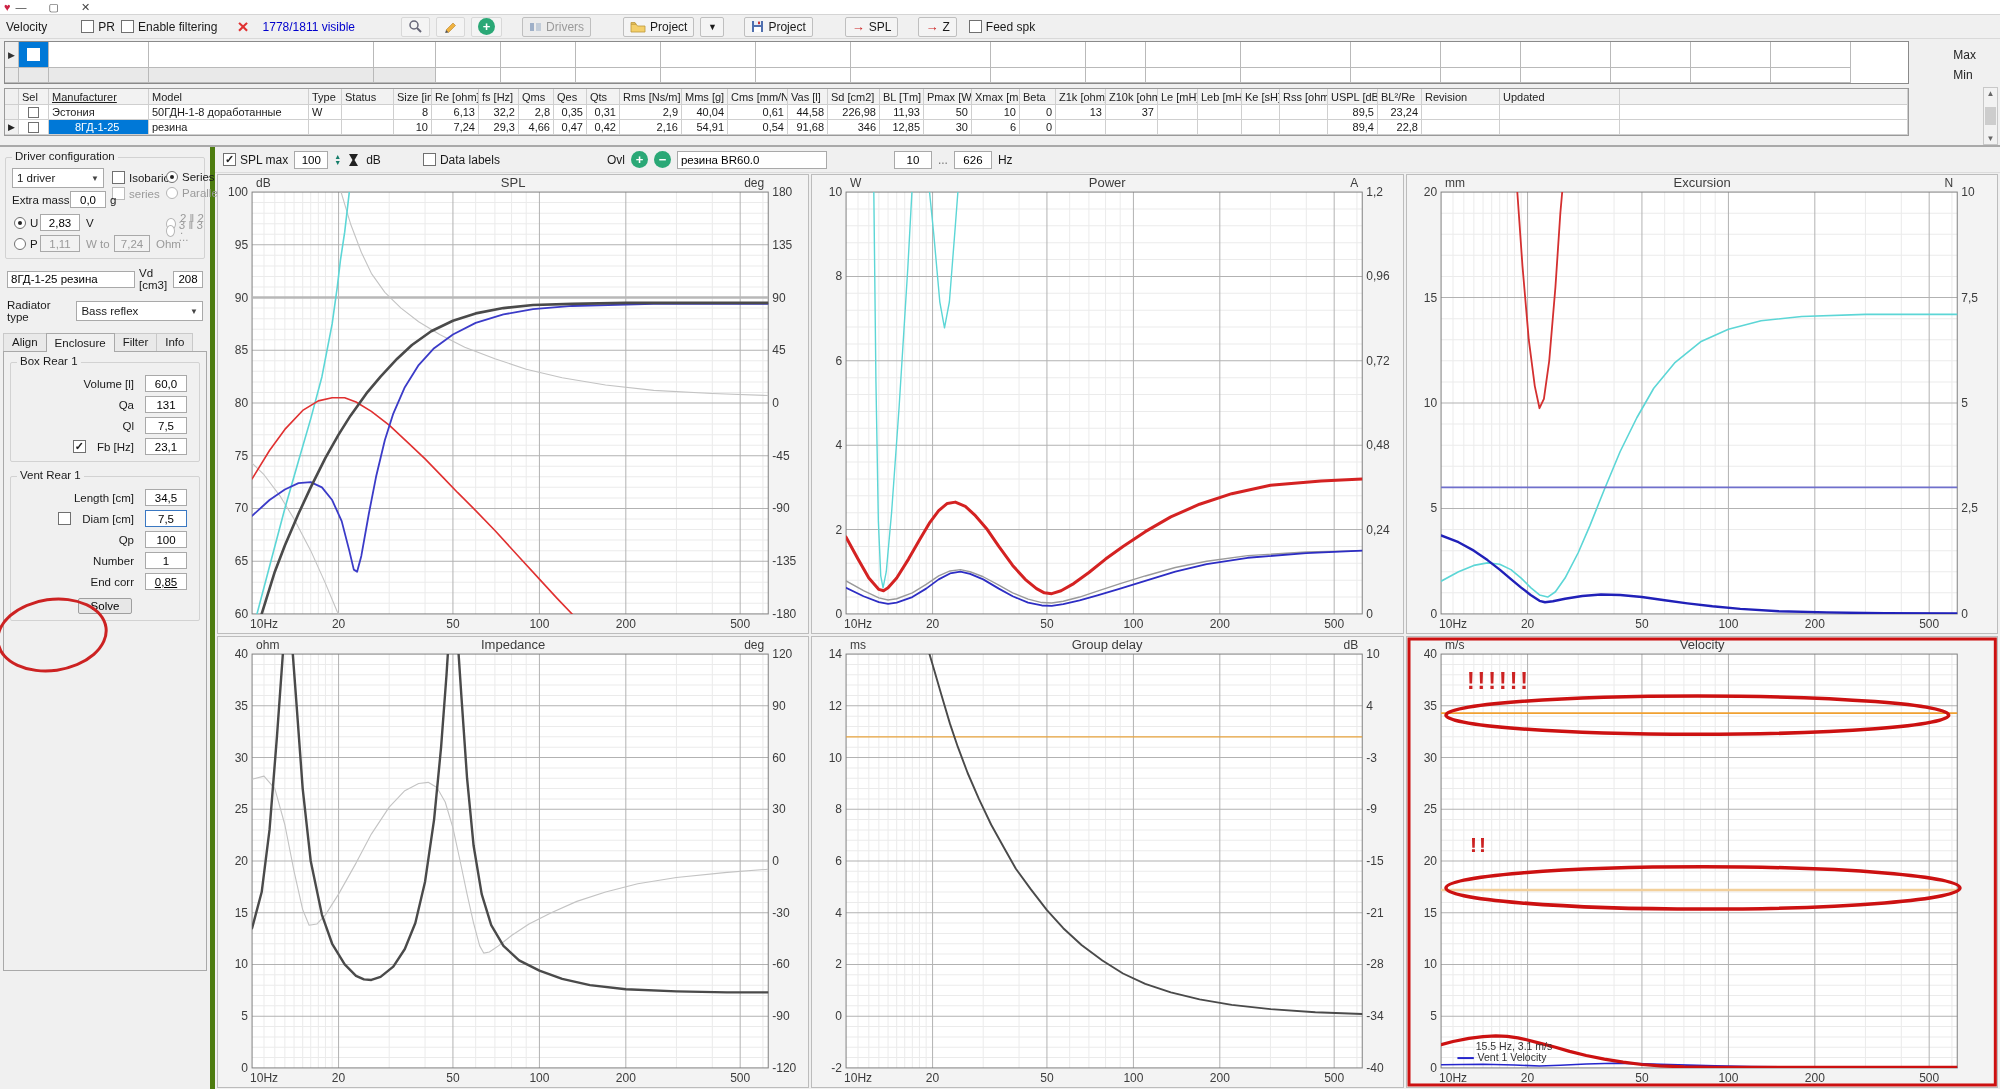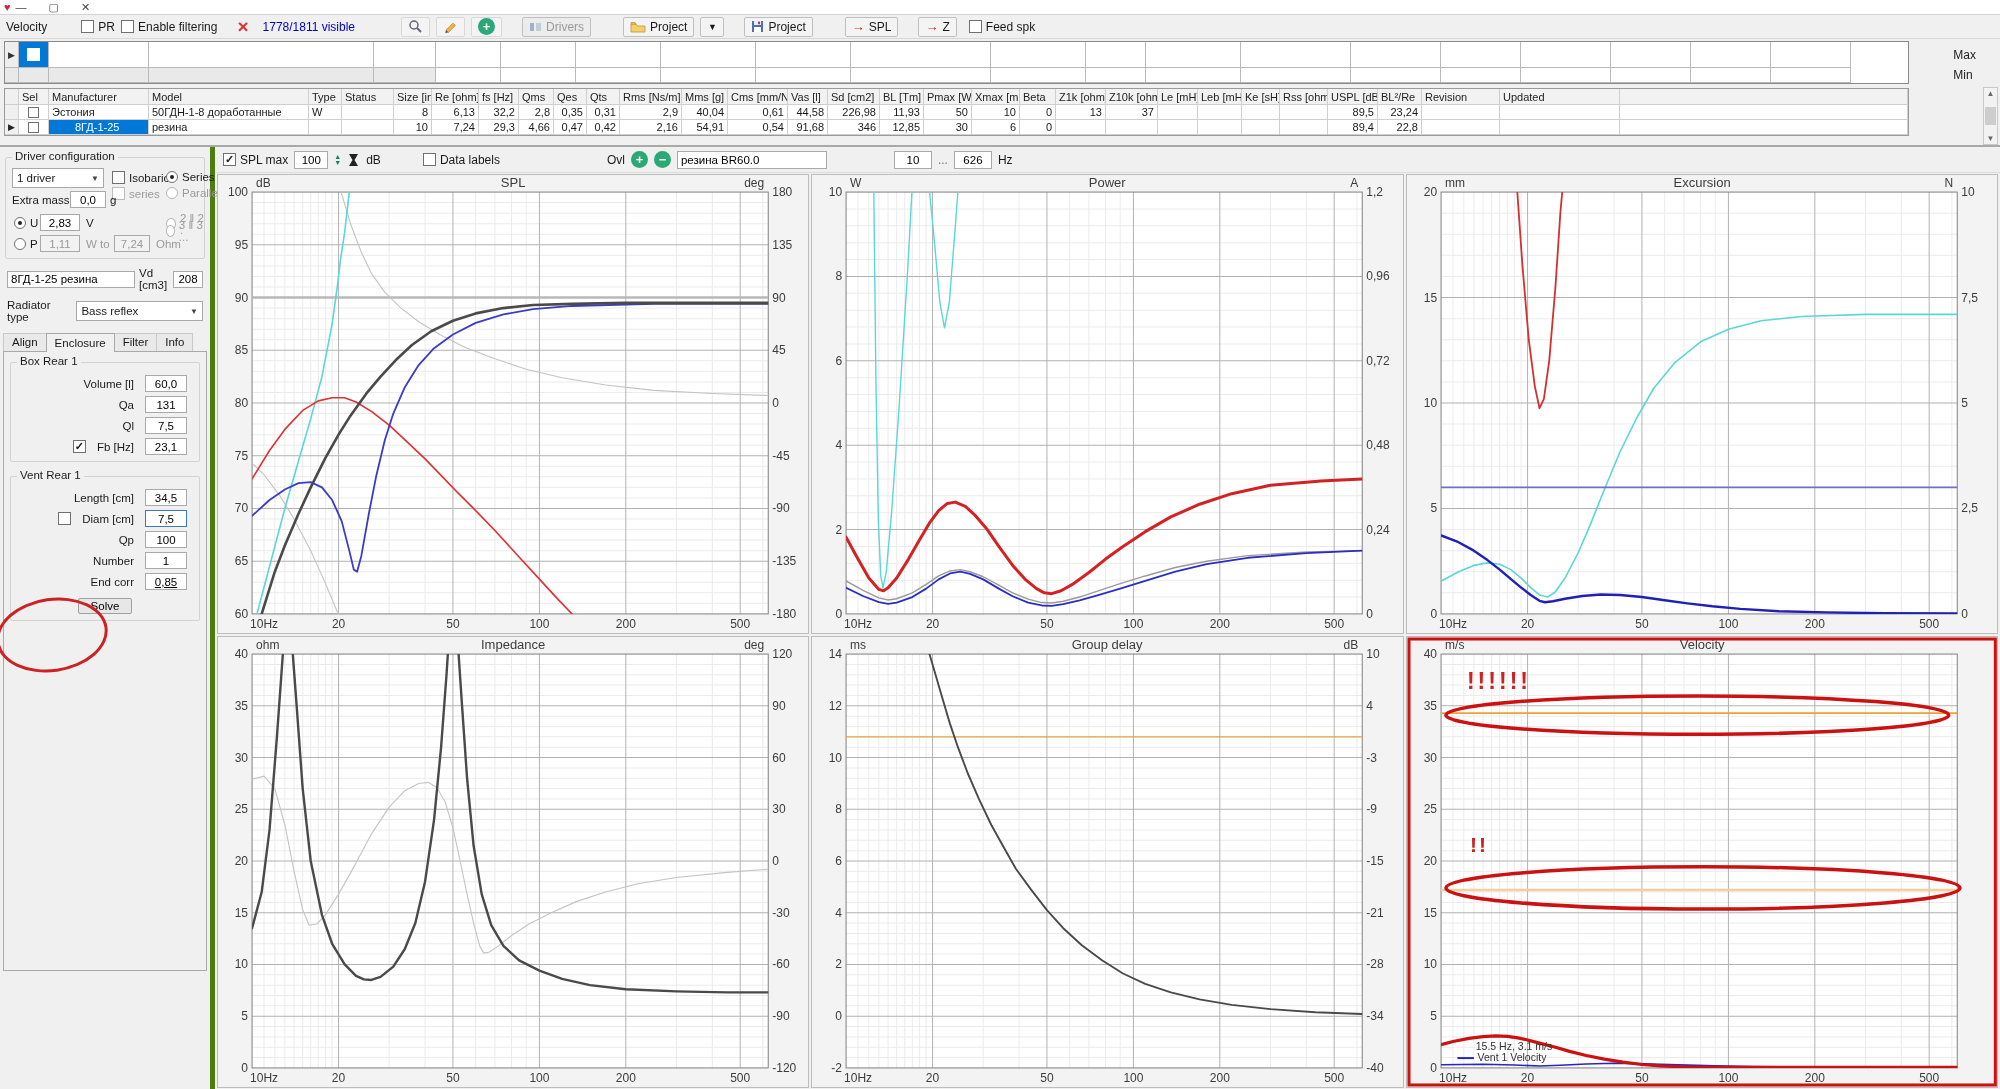--- a/index.html
+++ b/index.html
@@ -219,21 +219,21 @@
           <div class="fgc" style="width: 90px; flex: 0 0 90px;"></div>
           <div class="fgc" style="width: 80px; flex: 0 0 80px;"></div>
           <div class="fgc" style="width: 80px; flex: 0 0 80px;"></div>
           <div class="fgc" style="width: 80px; flex: 0 0 80px;"></div>
         </div>
     </div>
     <div class="datatable">
       <div class="trow hdr" id="thdr">
           <div class="tc h mk" style="width: 14px; flex: 0 0 14px;"></div>
           <div class="tc h" style="width: 30px; flex: 0 0 30px;">Sel</div>
-          <div class="tc h" style="width: 100px; flex: 0 0 100px;">Manufacturer</div>
+          <div class="tc h" style="width: 100px; flex: 0 0 100px; text-decoration: underline;">Manufacturer</div>
           <div class="tc h" style="width: 160px; flex: 0 0 160px;">Model</div>
           <div class="tc h" style="width: 33px; flex: 0 0 33px;">Type</div>
           <div class="tc h" style="width: 52px; flex: 0 0 52px;">Status</div>
           <div class="tc h" style="width: 38px; flex: 0 0 38px;">Size [in]</div>
           <div class="tc h" style="width: 47px; flex: 0 0 47px;">Re [ohm]</div>
           <div class="tc h" style="width: 40px; flex: 0 0 40px;">fs [Hz]</div>
           <div class="tc h" style="width: 35px; flex: 0 0 35px;">Qms</div>
           <div class="tc h" style="width: 33px; flex: 0 0 33px;">Qes</div>
           <div class="tc h" style="width: 33px; flex: 0 0 33px;">Qts</div>
           <div class="tc h" style="width: 62px; flex: 0 0 62px;">Rms [Ns/m]</div>

